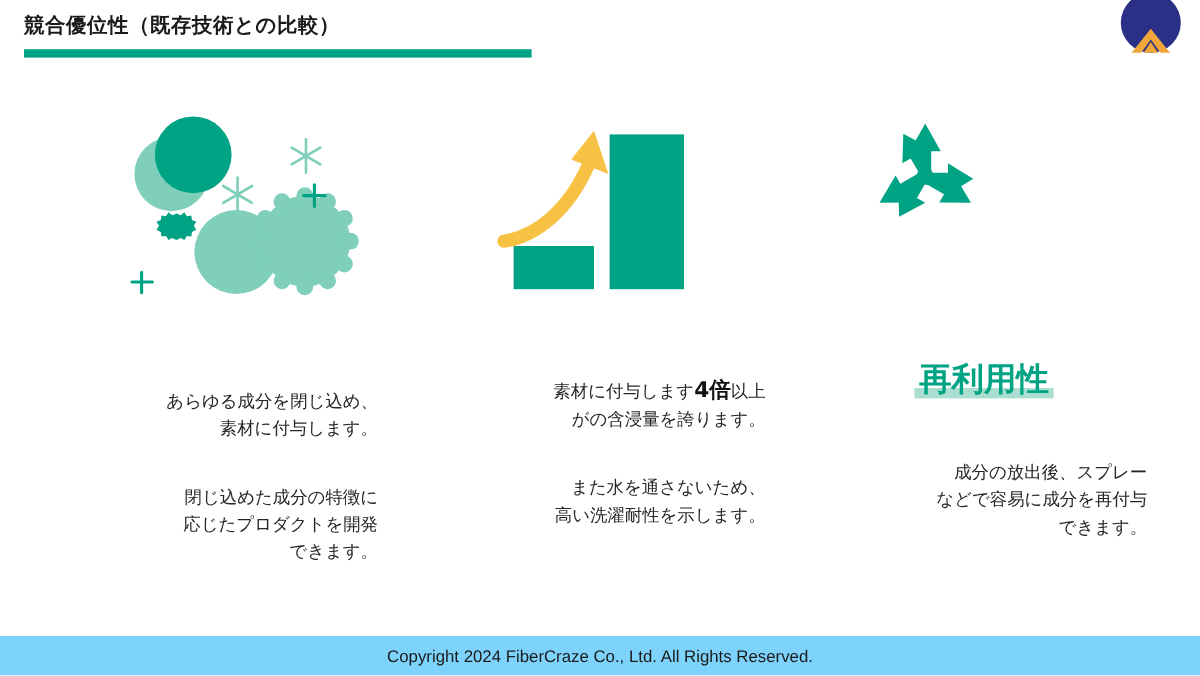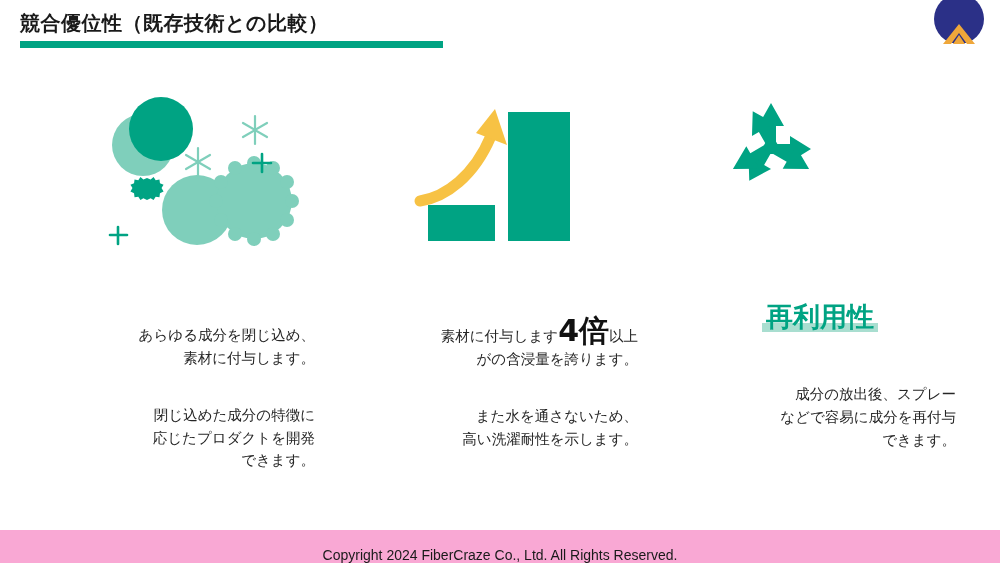--- a/index.html
+++ b/index.html
@@ -22,21 +22,21 @@
     height: 563px;
     background: #ffffff;
     overflow: hidden;
   }
 
   
   .slide-title {
     position: absolute;
     left: 20px;
     top: 10px;
-    font-size: 20px;
+    font-size: 17px;
     font-weight: bold;
     color: #1a1a1a;
     letter-spacing: 0.5px;
     white-space: nowrap;
     font-family: "DejaVu Sans", "Liberation Sans", sans-serif;
   }
   .title-rule {
     position: absolute;
     left: 20px;
     top: 41px;
@@ -111,37 +111,37 @@
     white-space: pre-line;
     text-align: right;
   }
   .para { margin-bottom: 11px; }
   .para:last-child { margin-bottom: 0; }
   .body-0 { margin-left: 55px; margin-top: 48px; width: 230px; }
   .body-1 { margin-left: 48px; margin-top: 40px; width: 240px; }
   .body-2 { margin-left: 36px; margin-top: 28px; width: 250px; }
 
   .big-num {
-    font-size: 30px;
+    font-size: 18px;
     font-weight: bold;
     line-height: 1;
     color: #111111;
     vertical-align: baseline;
   }
 
   
   .footer {
     position: absolute;
     left: 0;
     bottom: 0;
     width: 1000px;
     height: 33px;
-    background: #f9a8d4;
+    background: #7dd3fc;
     display: flex;
-    align-items: flex-end;
+    align-items: center;
     justify-content: center;
   }
   .footer-text {
     font-size: 14px;
     color: #1a1a1a;
     font-family: "Liberation Sans", sans-serif;
   }
 </style>
 </head>
 <body>

